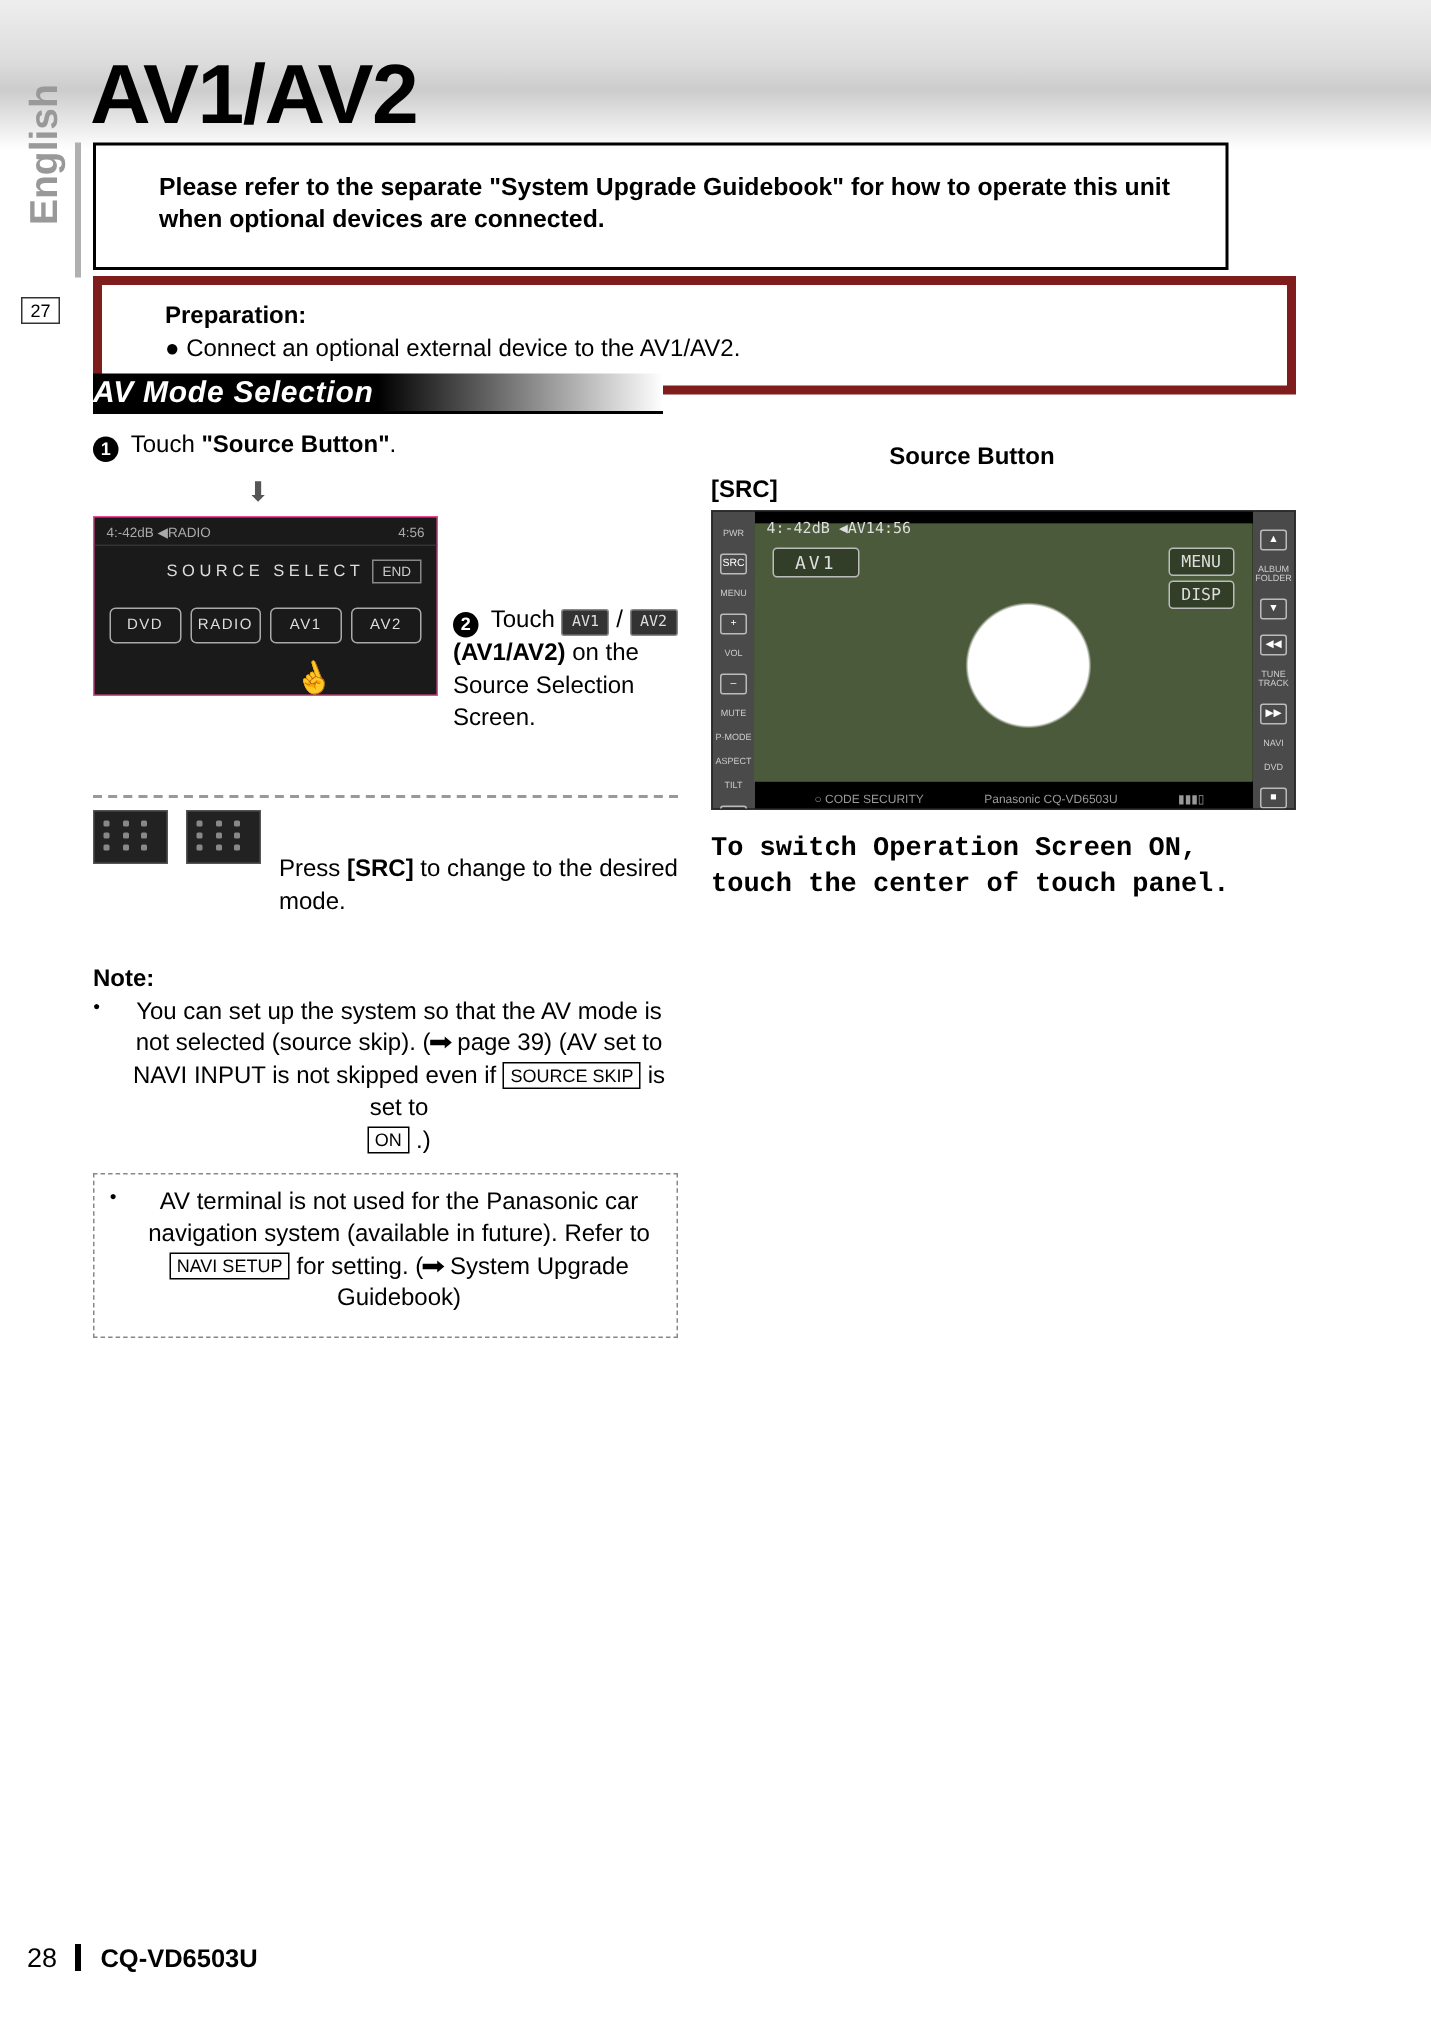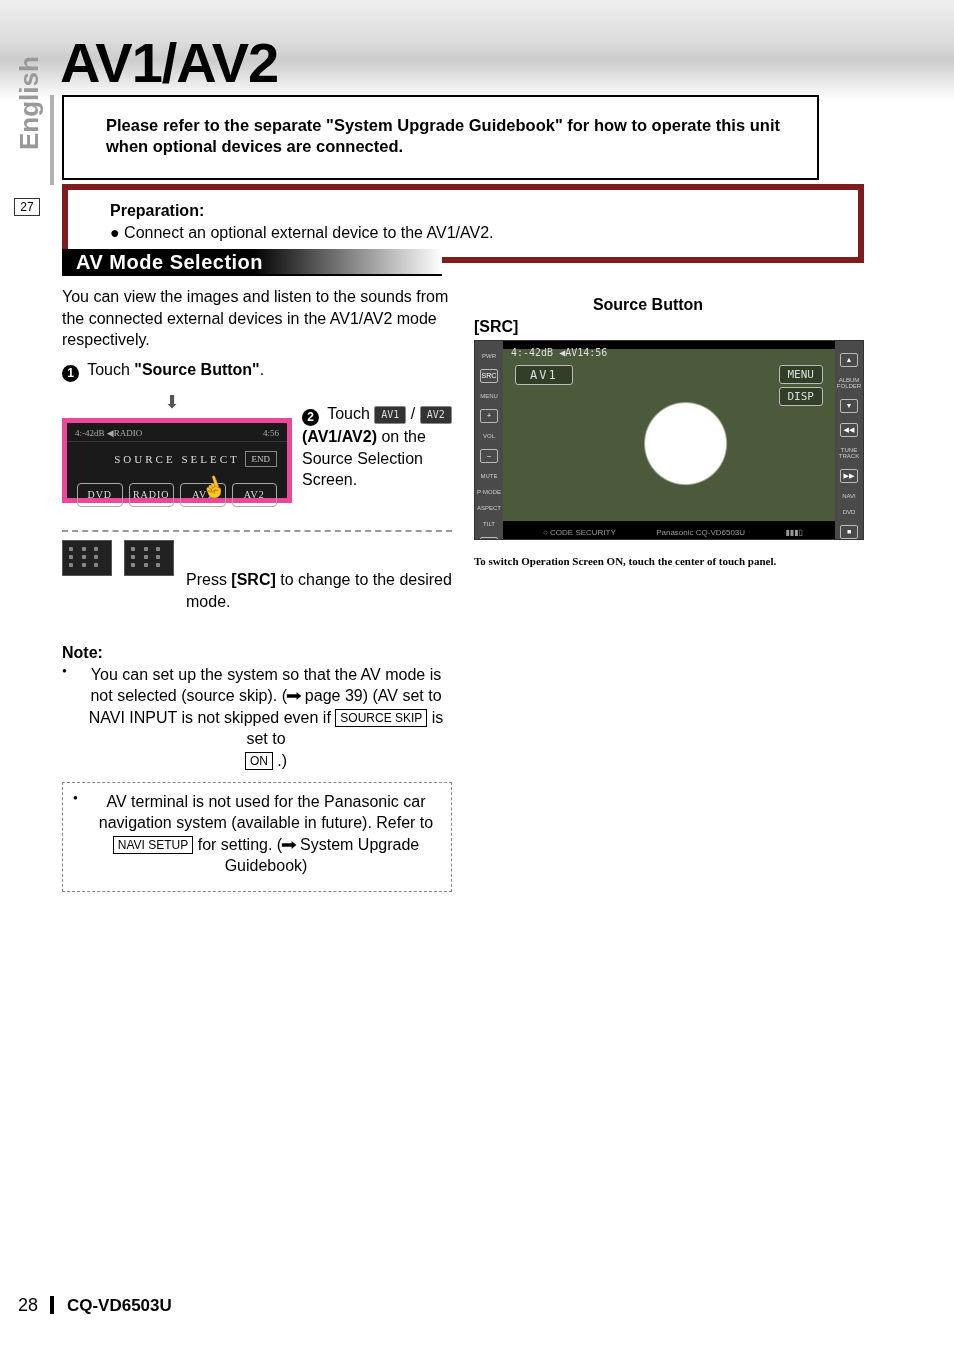--- a/index.html
+++ b/index.html
@@ -77,23 +77,23 @@
   .section-bar {
     position: absolute;
     left: 62px; top: 249px;
     width: 380px; height: 27px;
     background: linear-gradient(90deg, #000000 0%, #000000 50%, #ffffff 100%);
     border-bottom: 2px solid #000;
     color: #fff;
     font-family: "Arial Narrow", Arial, sans-serif;
     font-weight: 900;
     font-size: 20px;
-    padding-left: 14px;
     line-height: 26px;
     letter-spacing: 0.5px;
+    font-style: italic;
   }
   .left-col {
     position: absolute;
     left: 62px; top: 286px;
     width: 390px;
     font-size: 16px;
     line-height: 1.35;
   }
   .left-col p { margin-bottom: 8px; }
   .step-num {
@@ -110,25 +110,25 @@
   .arrow-dn {
     display: block;
     text-align: center;
     width: 220px;
     font-size: 18px; color: #555;
     margin: 4px 0 4px 0;
   }
 
   
   .src-select {
-    width: 230px; height: 85px;
+    width: 230px; height: 120px;
     background: #1a1a1a;
-    border: 5px solid #ec4899;
+    border: 1px solid #ec4899;
     color: #ccc;
-    font-family: Liberation Serif, serif;
+    font-family: Liberation Sans, sans-serif;
     position: relative;
     margin-bottom: 10px;
   }
   .src-top {
     font-size: 9px; color: #aaa;
     display: flex; justify-content: space-between;
     padding: 4px 8px 2px 8px;
     border-bottom: 1px solid #333;
   }
   .src-title {
@@ -306,23 +306,23 @@
   }
   .hu-side-l .lbl, .hu-side-r .lbl { font-size: 6px; text-align: center; line-height: 1; color: #ccc; }
 
   .hu-foot {
     position: absolute; bottom: 2px; left: 68px; right: 60px;
     font-size: 8px; color: #999;
     display: flex; justify-content: space-between;
   }
 
   .right-caption {
-    font-family: Liberation Serif, serif;
+    font-family: Liberation Mono, monospace;
     font-weight: bold;
-    font-size: 11px;
+    font-size: 18px;
     line-height: 1.35;
     margin-top: 14px;
   }
 
   .footer {
     position: absolute;
     left: 18px; bottom: 32px;
     font-size: 16px;
   }
   .footer .pn {
@@ -352,21 +352,20 @@
 <div class="info-box">Please refer to the separate "System Upgrade Guidebook" for how to operate this unit when optional devices are connected.</div>
 
 <div class="prep-box">
   <span class="hd">Preparation:</span><br>
   ● <span>Connect an optional external device to the AV1/AV2.</span>
 </div>
 
 <div class="section-bar">AV Mode Selection</div>
 
 <div class="left-col">
-  <p>You can view the images and listen to the sounds from the connected external devices in the AV1/AV2 mode respectively.</p>
   <p>
     <span class="step-num">1</span>
     <span>Touch </span><span class="b-narrow">"Source Button"</span><span>.</span>
   </p>
   <span class="arrow-dn">⬇</span>
 
   <div class="src-select">
     <div class="src-top">
       <span>4:-42dB ◀RADIO</span>
       <span>4:56</span>

